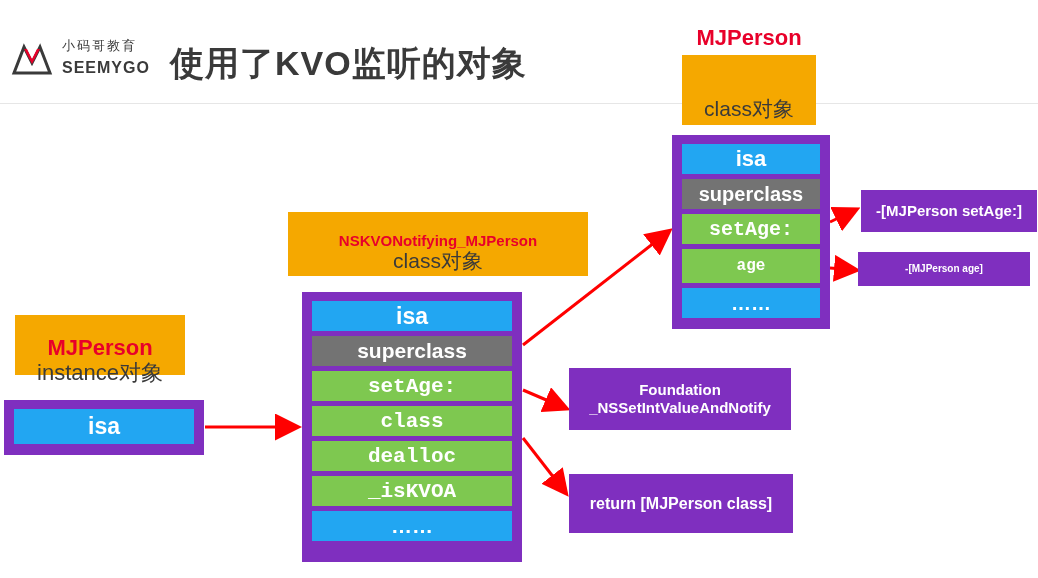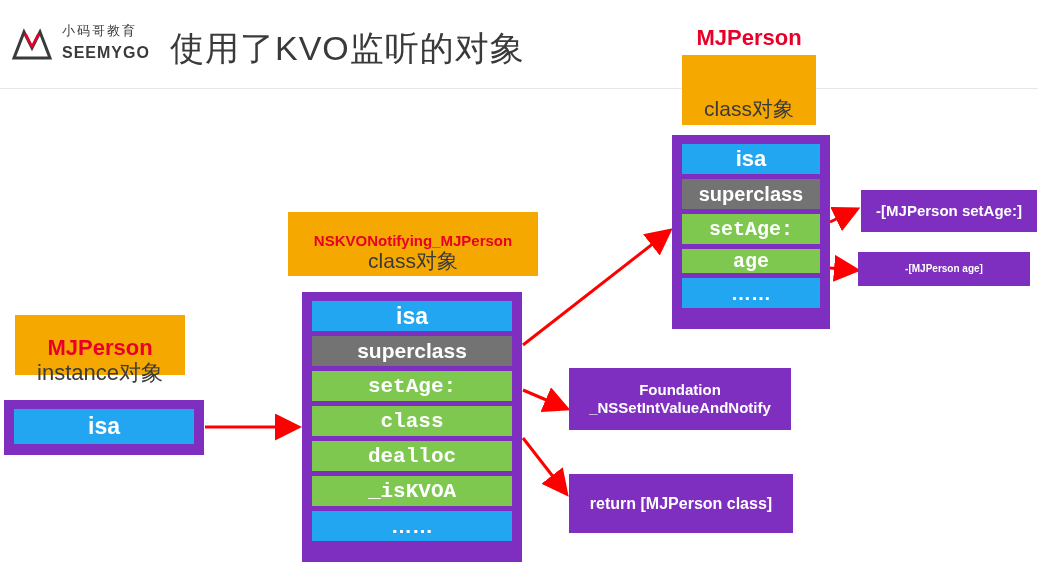--- a/index.html
+++ b/index.html
@@ -16,21 +16,21 @@
   }
   #canvas {
     position: relative;
     width: 1038px;
     height: 578px;
   }
 
   
   .header-bar {
     position: absolute;
-    left: 0; top: 0;
+    left: 0; top: 15px;
     width: 1038px; height: 88px;
     background: #ffffff;
     border-bottom: 1px solid #e6e6e6;
   }
   .logo {
     position: absolute;
     left: 10px; top: 20px;
     width: 150px; height: 48px;
   }
   .logo-mark {
@@ -53,21 +53,21 @@
     color: #3a3a3a;
     letter-spacing: 1px;
     font-weight: bold;
     white-space: nowrap;
   }
   .page-title {
     position: absolute;
     left: 170px; top: 26px;
     font-size: 34px;
     color: #3a3a3a;
-    font-weight: normal;
+    font-weight: bold;
     letter-spacing: 1px;
     white-space: nowrap;
   }
 
   
   .objbox {
     position: absolute;
     background: #7f2fbf;
     border: 4px solid #7f2fbf;
     box-sizing: border-box;
@@ -168,21 +168,21 @@
   </svg>
 
   <div class="labelbox" style="left:15px; top:315px; width:170px; height:60px; font-size:22px;">
     <div class="l1">MJPerson</div>
     <div class="l2">instance对象</div>
   </div>
   <div class="objbox" style="left:4px; top:400px; width:200px; height:55px;">
     <div class="row isa" style="height:35px; font-size:23px;">isa</div>
   </div>
 
-  <div class="labelbox" style="left:288px; top:212px; width:250px; height:64px; font-size:21px;">
+  <div class="labelbox" style="left:288px; top:212px; width:300px; height:64px; font-size:21px;">
     <div class="l1" style="font-size:15px;">NSKVONotifying_MJPerson</div>
     <div class="l2" style="font-size:21px;">class对象</div>
   </div>
   <div class="objbox" style="left:302px; top:292px; width:220px; height:270px;">
     <div class="row isa" style="height:30px; font-size:23px;">isa</div>
     <div class="row superclass" style="height:30px; font-size:21px;">superclass</div>
     <div class="row green" style="height:30px; font-size:21px;">setAge:</div>
     <div class="row green" style="height:30px; font-size:21px;">class</div>
     <div class="row green" style="height:30px; font-size:21px;">dealloc</div>
     <div class="row green" style="height:30px; font-size:21px;">_isKVOA</div>
@@ -190,21 +190,21 @@
   </div>
 
   <div class="labelbox" style="left:682px; top:55px; width:134px; height:70px; font-size:21px;">
     <div class="l1" style="font-size:22px; position:absolute; left:0; top:-30px; width:134px;">MJPerson</div>
     <div class="l2" style="margin-top:22px;">class对象</div>
   </div>
   <div class="objbox" style="left:672px; top:135px; width:158px; height:194px;">
     <div class="row isa" style="height:30px; font-size:22px;">isa</div>
     <div class="row superclass" style="height:30px; font-size:20px;">superclass</div>
     <div class="row green" style="height:30px; font-size:20px;">setAge:</div>
-    <div class="row green" style="height:24px; font-size:20px;">age</div>
+    <div class="row green" style="height:34px; font-size:16px;">age</div>
     <div class="row dots" style="height:30px; font-size:20px;">……</div>
   </div>
 
   <div class="notebox" style="left:861px; top:190px; width:176px; height:42px; font-size:15px;">-[MJPerson setAge:]</div>
   <div class="notebox" style="left:858px; top:252px; width:172px; height:34px; font-size:10px;">-[MJPerson age]</div>
   <div class="notebox" style="left:569px; top:368px; width:222px; height:62px; font-size:15px;">Foundation _NSSetIntValueAndNotify</div>
   <div class="notebox" style="left:569px; top:474px; width:224px; height:59px; font-size:16px;">return [MJPerson class]</div>
 
 </div>
 

